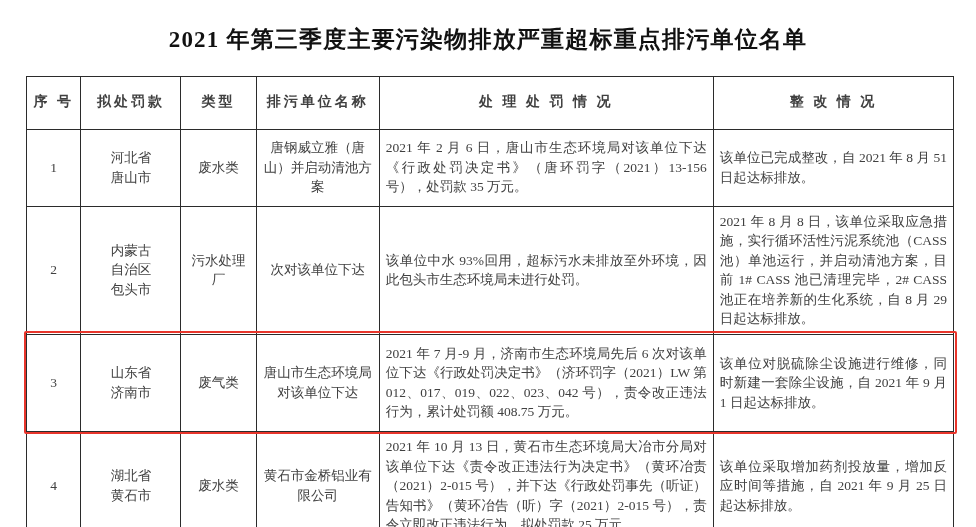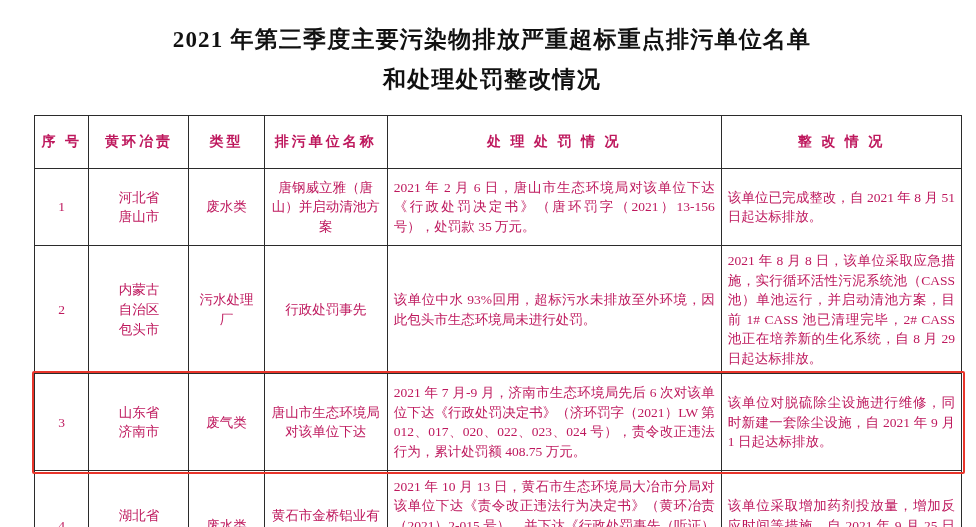--- a/index.html
+++ b/index.html
@@ -12,21 +12,21 @@
     height: 527px;
     font-family: "Liberation Serif", "DejaVu Serif", serif;
     color: #1a1a1a;
     overflow: hidden;
   }
   .page {
     position: relative;
     width: 976px;
     height: 527px;
     box-sizing: border-box;
-    padding: 14px 24px 0 32px;
+    padding: 14px 24px 0 24px;
   }
   .title-block {
     text-align: center;
     margin: 0 auto;
     padding-top: 6px;
   }
   .title-line {
     font-family: "Liberation Serif", "DejaVu Serif", serif;
     font-size: 23px;
     font-weight: bold;
@@ -46,21 +46,21 @@
     table-layout: fixed;
     background: #fff;
   }
   table.report th,
   table.report td {
     border: 1px solid #2b2b2b;
     vertical-align: middle;
     padding: 5px 6px;
     font-size: 13.5px;
     line-height: 1.45;
-    color: #be185d;
+    color: #404040;
   }
   table.report thead th {
     text-align: center;
     font-weight: bold;
     letter-spacing: 3px;
     font-size: 14px;
     padding: 9px 4px;
     height: 34px;
   }
   .col-idx   { width: 52px; }
@@ -89,37 +89,36 @@
     box-sizing: border-box;
   }
 </style>
 </head>
 <body>
 
 <div class="page">
 
   <div class="title-block">
     <div class="title-line">2021 年第三季度主要污染物排放严重超标重点排污单位名单</div>
-    <div class="title-line">和处理处罚整改情况</div>
   </div>
 
   <div class="table-wrap">
     <table class="report">
       <colgroup>
         <col class="col-idx">
           <col class="col-reg">
           <col class="col-type">
         <col class="col-unit">
           <col class="col-pen">
           <col class="col-rect">
       </colgroup>
       <thead>
         <tr>
           <th>序 号</th>
-          <th>黄环冶责</th>
+          <th>拟处罚款</th>
           <th>类型</th>
           <th>排污单位名称</th>
           <th>处 理 处 罚 情 况</th>
           <th>整 改 情 况</th>
         </tr>
       </thead>
       <tbody>
         <tr class="row-h1">
           <td class="c-center">1</td>
           <td class="c-center">
@@ -133,34 +132,34 @@
         </tr>
 
         <tr class="row-h2">
           <td class="c-center">2</td>
           <td class="c-center">
             <div>内蒙古</div>
             <div>自治区</div>
             <div>包头市</div>
           </td>
           <td class="c-center">污水处理厂</td>
-          <td class="c-center">行政处罚事先</td>
+          <td class="c-center">次对该单位下达</td>
           <td class="c-just">该单位中水 93%回用，超标污水未排放至外环境，因此包头市生态环境局未进行处罚。</td>
           <td class="c-just">2021 年 8 月 8 日，该单位采取应急措施，实行循环活性污泥系统池（CASS 池）单池运行，并启动清池方案，目前 1# CASS 池已清理完毕，2# CASS 池正在培养新的生化系统，自 8 月 29 日起达标排放。</td>
         </tr>
 
         <tr class="row-h3">
           <td class="c-center">3</td>
           <td class="c-center">
             <div>山东省</div>
             <div>济南市</div>
           </td>
           <td class="c-center">废气类</td>
           <td class="c-center">唐山市生态环境局对该单位下达</td>
-          <td class="c-just">2021 年 7 月-9 月，济南市生态环境局先后 6 次对该单位下达《行政处罚决定书》（济环罚字（2021）LW 第 012、017、020、022、023、024 号），责令改正违法行为，累计处罚额 408.75 万元。</td>
+          <td class="c-just">2021 年 7 月-9 月，济南市生态环境局先后 6 次对该单位下达《行政处罚决定书》（济环罚字（2021）LW 第 012、017、019、022、023、042 号），责令改正违法行为，累计处罚额 408.75 万元。</td>
           <td class="c-just">该单位对脱硫除尘设施进行维修，同时新建一套除尘设施，自 2021 年 9 月 1 日起达标排放。</td>
         </tr>
 
         <tr class="row-h4">
           <td class="c-center">4</td>
           <td class="c-center">
             <div>湖北省</div>
             <div>黄石市</div>
           </td>
           <td class="c-center">废水类</td>

